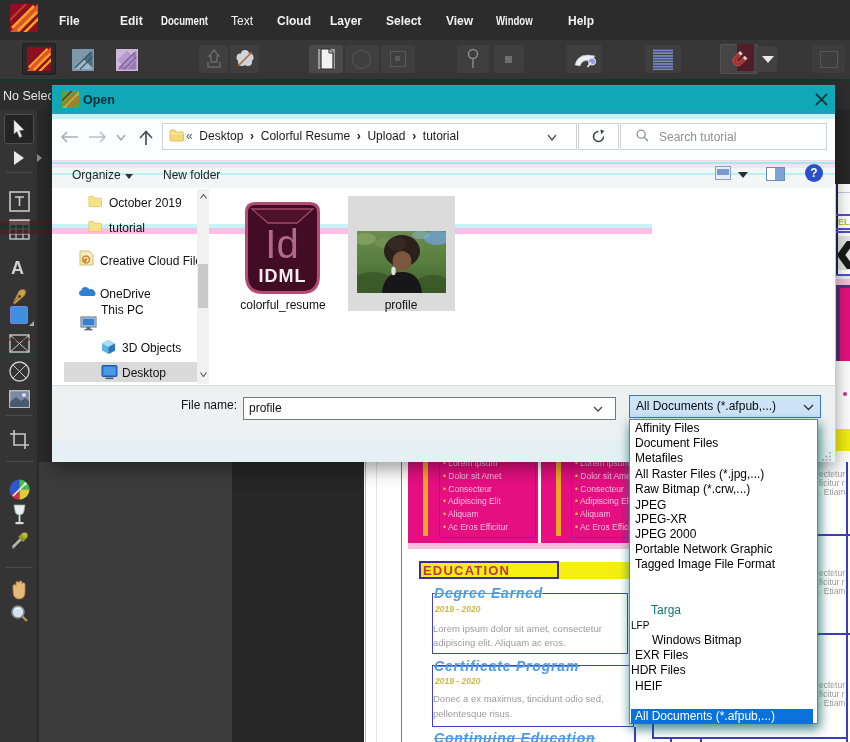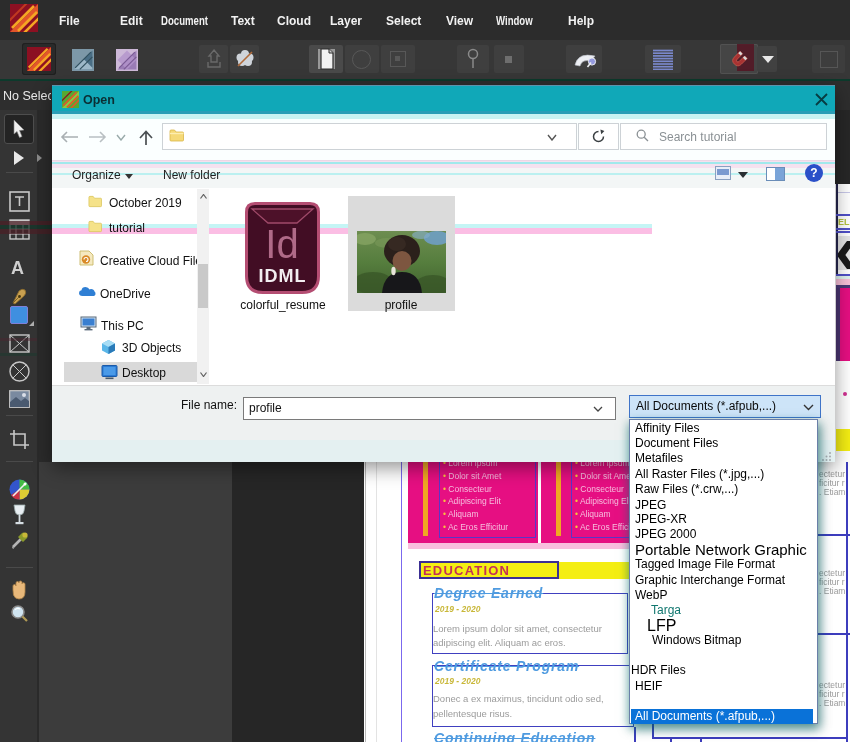--- a/index.html
+++ b/index.html
@@ -16,21 +16,21 @@
       <line x1="8" y1="27" x2="27" y2="8"></line>
       <line x1="14" y1="29" x2="29" y2="14"></line>
 </g>
 <g stroke="#c03a20" stroke-width="2">
       <line x1="-2" y1="18" x2="18" y2="-2"></line>
     </g>
 </svg>
 <div class="a nw" style="left:59px;top:14px;font-size:12px;font-weight:700;color:#f2f2f2;">File</div>
 <div class="a nw" style="left:120px;top:14px;font-size:12px;font-weight:700;color:#f2f2f2;">Edit</div>
 <div class="a nw" style="left:161px;top:14px;font-size:12px;font-weight:700;color:#f2f2f2;transform:scaleX(.8);transform-origin:left center;">Document</div>
-<div class="a nw" style="left:231px;top:14px;font-size:12px;font-weight:700;color:#f2f2f2;">Text</div>
+<div class="a nw" style="left:231px;top:14px;font-size:12px;font-weight:400;color:#f2f2f2;">Text</div>
 <div class="a nw" style="left:277px;top:14px;font-size:12px;font-weight:700;color:#f2f2f2;">Cloud</div>
 <div class="a nw" style="left:330px;top:14px;font-size:12px;font-weight:700;color:#f2f2f2;">Layer</div>
 <div class="a nw" style="left:386px;top:14px;font-size:12px;font-weight:700;color:#f2f2f2;">Select</div>
 <div class="a nw" style="left:446px;top:14px;font-size:12px;font-weight:700;color:#f2f2f2;">View</div>
 <div class="a nw" style="left:496px;top:14px;font-size:12px;font-weight:700;color:#f2f2f2;transform:scaleX(.8);transform-origin:left center;">Window</div>
 <div class="a nw" style="left:568px;top:14px;font-size:12px;font-weight:700;color:#f2f2f2;">Help</div>
 <div class="a" style="left:0;top:40px;width:850px;height:39px;background:#373737"></div>
 <div class="a" style="left:22px;top:43px;width:34px;height:32px;background:#2a2a2a;border-radius:3px;box-shadow:inset 0 0 0 1px #1f1f1f"></div>
 <svg class="a" style="left:27px;top:47px" width="24" height="24" viewBox="0 0 28 28">
 <rect width="28" height="28" fill="#8c1022"></rect>
@@ -321,20 +321,21 @@
 <path d="M1 1 L5 6 L9 1" fill="none" stroke="#9aa" stroke-width="1.4"></path>
 </svg>
 <svg class="a" style="left:86px;top:44px" width="16" height="17" viewBox="0 0 16 17">
 <path d="M8 16 L8 3 M2 9 L8 2.5 L14 9" fill="none" stroke="#4a4f52" stroke-width="1.7"></path>
 </svg>
 <div class="a" style="left:110px;top:38px;width:415px;height:27px;background:#fff;border:1px solid #cdd2d6;box-sizing:border-box"></div>
 <svg class="a" style="left:117px;top:44px" width="15" height="13" viewBox="0 0 15 13">
 <path d="M1 2 Q1 1 2 1 L5.5 1 L7 3 L13.5 3 Q14.5 3 14.5 4 L14.5 11 Q14.5 12 13.5 12 L2 12 Q1 12 1 11 Z" fill="#f5d977" stroke="#d9b648" stroke-width=".8"></path>
 <path d="M1 4.5 L14.5 4.5" stroke="#fdeeb0" stroke-width="1.4"></path>
 </svg>
+<div class="a nw crumbs" style="left:134px;top:44px;font-size:12px;color:#1a1a1a"><span style="color:#555">«</span>&nbsp; Desktop &nbsp;<b class="sep">›</b>&nbsp; Colorful Resume &nbsp;<b class="sep">›</b>&nbsp; Upload &nbsp;<b class="sep">›</b>&nbsp; tutorial</div>
 <svg class="a" style="left:495px;top:49px" width="10" height="7" viewBox="0 0 10 7">
 <path d="M1 1 L5 6 L9 1" fill="none" stroke="#555" stroke-width="1.4"></path>
 </svg>
 <div class="a" style="left:526px;top:38px;width:41px;height:27px;background:#fff;border:1px solid #cdd2d6;box-sizing:border-box"></div>
 <svg class="a" style="left:539px;top:44px" width="15" height="15" viewBox="0 0 15 15">
 <path d="M7.5 2.5 A5 5 0 1 0 12.5 7.5" fill="none" stroke="#3a3f42" stroke-width="1.5"></path>
 <path d="M9.4 0.5 L13.4 2.0 L10.2 5.2 Z" fill="#3a3f42"></path>
 </svg>
 <div class="a" style="left:568px;top:38px;width:207px;height:27px;background:#fff;border:1px solid #cdd2d6;box-sizing:border-box"></div>
 <svg class="a" style="left:584px;top:44px" width="13" height="13" viewBox="0 0 13 13">
@@ -376,21 +377,21 @@
 <svg class="a" style="left:26px;top:200px" width="18" height="12" viewBox="0 0 18 12">
 <path d="M4.5 11 Q1 11 1 8 Q1 5.5 3.5 5.2 Q4 2 7.5 2 Q10.5 2 11.5 4.5 Q12 4 13 4 Q16 4 16.5 6.5 Q17.5 7 17.5 8.7 Q17.5 11 14.5 11 Z" fill="#2f7fd4"></path>
 </svg>
 <div class="a nw pit" style="left:48px;top:202px">OneDrive</div>
 <svg class="a" style="left:28px;top:231px" width="17" height="15" viewBox="0 0 17 15">
 <rect x="1" y="1" width="15" height="10" fill="#cfe2f5" stroke="#5a6a7a" stroke-width="1"></rect>
 <rect x="2.5" y="2.5" width="12" height="7" fill="#3a7fd0"></rect>
 <rect x="6.5" y="11" width="4" height="2" fill="#5a6a7a"></rect>
 <rect x="4.5" y="13" width="8" height="1.4" fill="#5a6a7a"></rect>
 </svg>
-<div class="a nw pit" style="left:49px;top:234px">This PC</div>
+<div class="a nw pit" style="left:49px;top:218px">This PC</div>
 <svg class="a" style="left:49px;top:254px" width="15" height="16" viewBox="0 0 15 16">
 <polygon points="7.5,1 14,4.5 14,11.5 7.5,15 1,11.5 1,4.5" fill="#5ab6e8"></polygon>
 <polygon points="7.5,1 14,4.5 7.5,8 1,4.5" fill="#a8ddf5"></polygon>
 <polygon points="7.5,8 14,4.5 14,11.5 7.5,15" fill="#2a7ab8"></polygon>
 </svg>
 <div class="a nw pit" style="left:70px;top:256px">3D Objects</div>
 <svg class="a" style="left:49px;top:279px" width="17" height="16" viewBox="0 0 17 16">
 <rect x="1" y="1.5" width="15" height="11" rx="1" fill="#2a7ad4" stroke="#1a5aa8" stroke-width="1"></rect>
 <rect x="2.5" y="3" width="12" height="8" fill="#4a9ae8"></rect>
 <rect x="4.5" y="13.5" width="8" height="1.6" fill="#4a5a6a"></rect>
@@ -455,27 +456,26 @@
         <circle cx="5.5" cy="9" r="1"></circle>
         <circle cx="2" cy="9" r="1"></circle>
       </g>
 </svg>
 </div>
 <div class="a" style="left:629px;top:419px;width:189px;height:305px;background:#fff;border:1px solid #6a7fa8;box-sizing:border-box;box-shadow:3px 5px 10px rgba(0,60,70,.4),0 4px 10px rgba(0,130,120,.5)">
 <div class="a nw" style="left:1px;top:1.0px;width:178px;height:15.15px;color:#000;font-size:12px;line-height:15px;padding-left:4px">Affinity Files</div>
 <div class="a nw" style="left:1px;top:16.1px;width:178px;height:15.15px;color:#000;font-size:12px;line-height:15px;padding-left:4px">Document Files</div>
 <div class="a nw" style="left:1px;top:31.3px;width:178px;height:15.15px;color:#000;font-size:12px;line-height:15px;padding-left:4px">Metafiles</div>
 <div class="a nw" style="left:1px;top:46.5px;width:178px;height:15.15px;color:#000;font-size:12px;line-height:15px;padding-left:4px">All Raster Files (*.jpg,...)</div>
-<div class="a nw" style="left:1px;top:61.6px;width:178px;height:15.15px;color:#000;font-size:12px;line-height:15px;padding-left:4px">Raw Files (*.crw,...)</div>
+<div class="a nw" style="left:1px;top:61.6px;width:178px;height:15.15px;color:#000;font-size:12px;line-height:15px;padding-left:4px">Raw Bitmap (*.crw,...)</div>
 <div class="a nw" style="left:1px;top:78px;width:178px;height:15.15px;color:#000;font-size:12px;line-height:15px;padding-left:4px">JPEG</div>
 <div class="a nw" style="left:1px;top:91.9px;width:178px;height:15.15px;color:#000;font-size:12px;line-height:15px;padding-left:4px">JPEG-XR</div>
 <div class="a nw" style="left:1px;top:107.0px;width:178px;height:15.15px;color:#000;font-size:12px;line-height:15px;padding-left:4px">JPEG 2000</div>
-<div class="a nw" style="left:1px;top:122.2px;width:178px;height:15.15px;color:#000;font-size:15px;line-height:15px;padding-left:4px">Portable Network Graphic</div>
+<div class="a nw" style="left:1px;top:122.2px;width:178px;height:15.15px;color:#000;font-size:12px;line-height:15px;padding-left:4px">Portable Network Graphic</div>
 <div class="a nw" style="left:1px;top:137.3px;width:178px;height:15.15px;color:#000;font-size:12px;line-height:15px;padding-left:4px">Tagged Image File Format</div>
-<div class="a nw" style="left:1px;top:152.5px;width:178px;height:15.15px;color:#000;font-size:12px;line-height:15px;padding-left:4px">Graphic Interchange Format</div>
-<div class="a nw" style="left:1px;top:167.7px;width:178px;height:15.15px;color:#000;font-size:12px;line-height:15px;padding-left:4px">WebP</div>
 <div class="a nw" style="left:17px;top:182.8px;width:178px;height:15.15px;color:#0f766e;font-size:12px;line-height:15px;padding-left:4px">Targa</div>
-<div class="a nw" style="left:1px;top:198.0px;width:178px;height:15.15px;color:#000;font-size:16px;line-height:15px;padding-left:16px">LFP</div>
+<div class="a nw" style="left:1px;top:198.0px;width:178px;height:15.15px;color:#000;font-size:10px;line-height:15px;padding-left:0">LFP</div>
 <div class="a nw" style="left:1px;top:213.1px;width:178px;height:15.15px;color:#000;font-size:12px;line-height:15px;padding-left:21px">Windows Bitmap</div>
+<div class="a nw" style="left:1px;top:228.2px;width:178px;height:15.15px;color:#000;font-size:12px;line-height:15px;padding-left:4px">EXR Files</div>
 <div class="a nw" style="left:1px;top:243.4px;width:178px;height:15.15px;color:#000;font-size:12px;line-height:15px;padding-left:0">HDR Files</div>
 <div class="a nw" style="left:1px;top:258.6px;width:178px;height:15.15px;color:#000;font-size:12px;line-height:15px;padding-left:4px">HEIF</div>
 <div class="a nw" style="left:1px;top:288.9px;width:178px;height:15.15px;background:#0a72d8;color:#fff;font-size:12px;line-height:15px;padding-left:4px">All Documents (*.afpub,...)</div>
 </div>
 
 </body></html>

